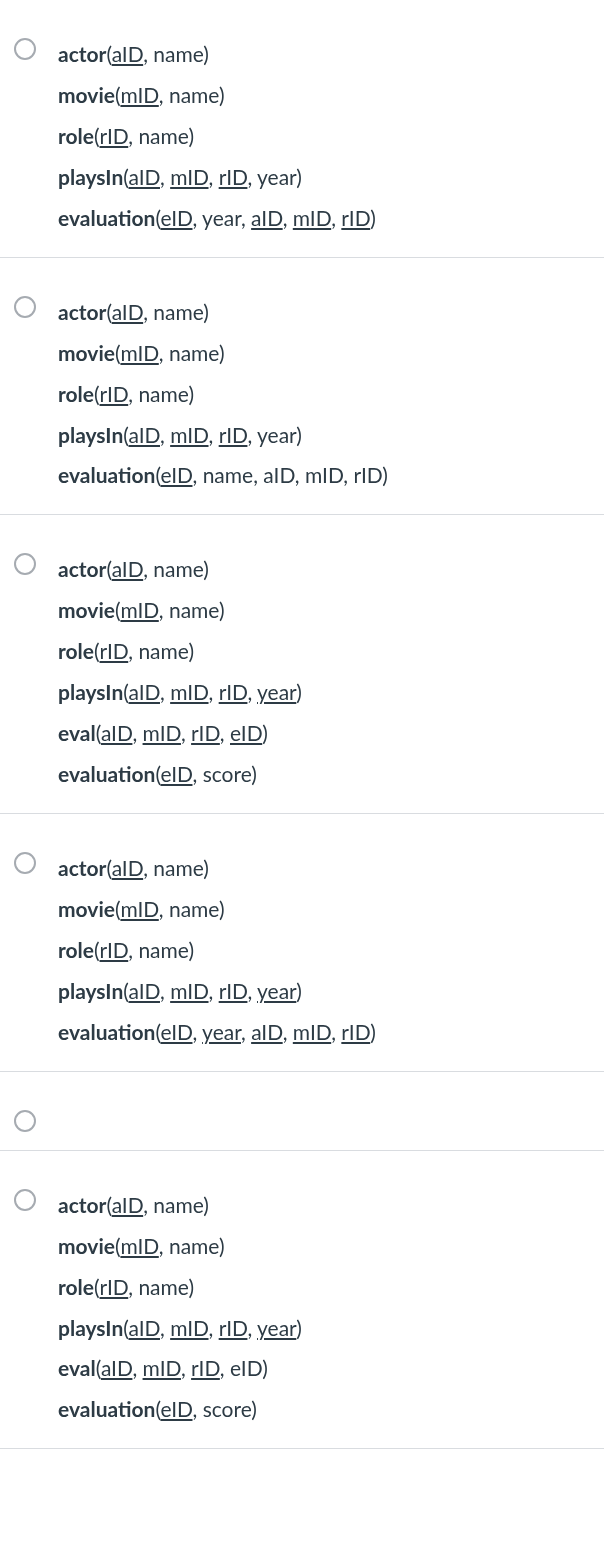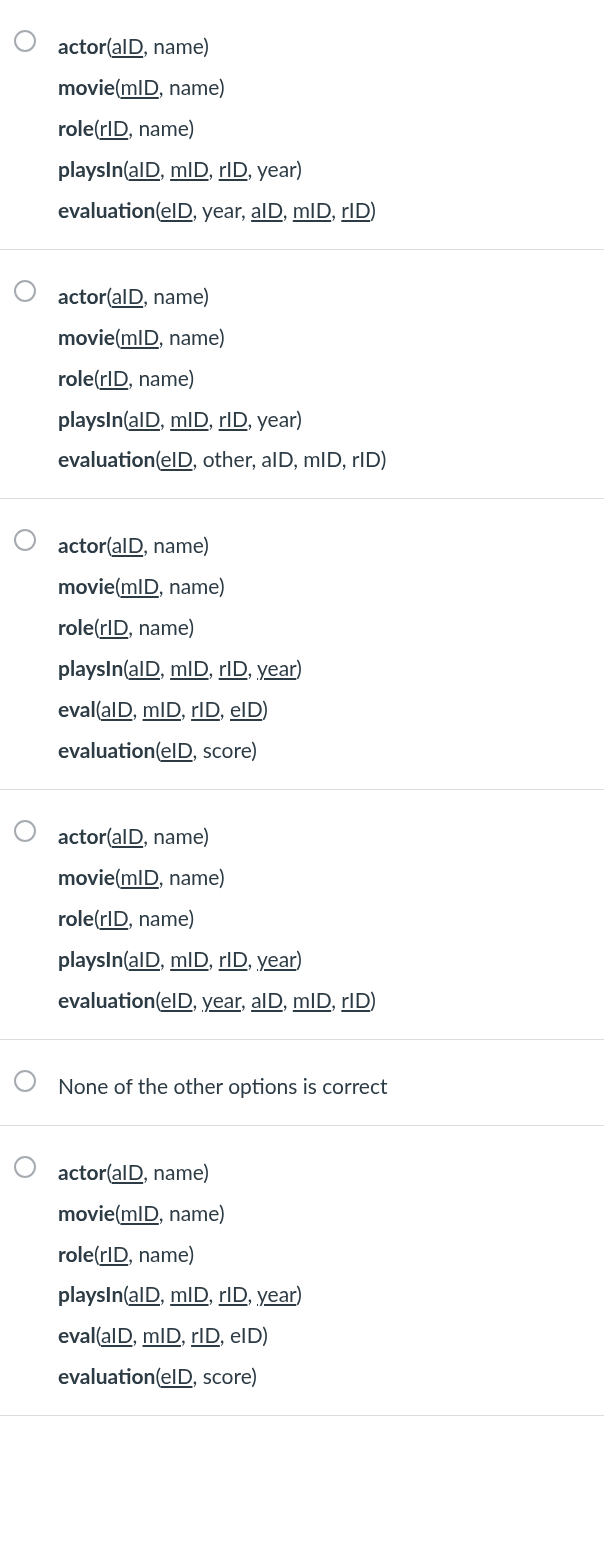--- a/index.html
+++ b/index.html
@@ -6,21 +6,21 @@
   body {
     font-family: "Lato", "Helvetica Neue", Arial, sans-serif;
     font-size: 21px;
     color: #2d3b45;
     background: #fff;
     width: 604px;
   }
   .option {
     display: flex;
     align-items: flex-start;
-    padding: 26px 14px 18px 14px;
+    padding: 34px 14px 18px 14px;
     border-bottom: 1px solid #d9dce0;
   }
   .radio {
     flex: 0 0 auto;
     width: 22px;
     height: 22px;
     border: 2px solid #a6abb1;
     border-radius: 50%;
     background: #fff;
     margin-top: 4px;
@@ -50,21 +50,21 @@
         <div class="line"><b>evaluation</b><span>(</span><span class="u">eID</span><span>, year, </span><span class="u">aID</span><span>, </span><span class="u">mID</span><span>, </span><span class="u">rID</span><span>)</span></div>
       </div>
     </div>
     <div class="option">
       <div class="radio"></div>
       <div class="content">
         <div class="line"><b>actor</b><span>(</span><span class="u">aID</span><span>, name)</span></div>
         <div class="line"><b>movie</b><span>(</span><span class="u">mID</span><span>, name)</span></div>
         <div class="line"><b>role</b><span>(</span><span class="u">rID</span><span>, name)</span></div>
         <div class="line"><b>playsIn</b><span>(</span><span class="u">aID</span><span>, </span><span class="u">mID</span><span>, </span><span class="u">rID</span><span>, year)</span></div>
-        <div class="line"><b>evaluation</b><span>(</span><span class="u">eID</span><span>, other, aID, mID, rID)</span></div>
+        <div class="line"><b>evaluation</b><span>(</span><span class="u">eID</span><span>, name, aID, mID, rID)</span></div>
       </div>
     </div>
     <div class="option">
       <div class="radio"></div>
       <div class="content">
         <div class="line"><b>actor</b><span>(</span><span class="u">aID</span><span>, name)</span></div>
         <div class="line"><b>movie</b><span>(</span><span class="u">mID</span><span>, name)</span></div>
         <div class="line"><b>role</b><span>(</span><span class="u">rID</span><span>, name)</span></div>
         <div class="line"><b>playsIn</b><span>(</span><span class="u">aID</span><span>, </span><span class="u">mID</span><span>, </span><span class="u">rID</span><span>, </span><span class="u">year</span><span>)</span></div>
         <div class="line"><b>eval</b><span>(</span><span class="u">aID</span><span>, </span><span class="u">mID</span><span>, </span><span class="u">rID</span><span>, </span><span class="u">eID</span><span>)</span></div>
@@ -76,23 +76,20 @@
       <div class="content">
         <div class="line"><b>actor</b><span>(</span><span class="u">aID</span><span>, name)</span></div>
         <div class="line"><b>movie</b><span>(</span><span class="u">mID</span><span>, name)</span></div>
         <div class="line"><b>role</b><span>(</span><span class="u">rID</span><span>, name)</span></div>
         <div class="line"><b>playsIn</b><span>(</span><span class="u">aID</span><span>, </span><span class="u">mID</span><span>, </span><span class="u">rID</span><span>, </span><span class="u">year</span><span>)</span></div>
         <div class="line"><b>evaluation</b><span>(</span><span class="u">eID</span><span>, </span><span class="u">year</span><span>, </span><span class="u">aID</span><span>, </span><span class="u">mID</span><span>, </span><span class="u">rID</span><span>)</span></div>
       </div>
     </div>
     <div class="option">
       <div class="radio"></div>
-      <div class="content">
-        <div class="line"><span>None of the other options is correct</span></div>
-      </div>
     </div>
     <div class="option">
       <div class="radio"></div>
       <div class="content">
         <div class="line"><b>actor</b><span>(</span><span class="u">aID</span><span>, name)</span></div>
         <div class="line"><b>movie</b><span>(</span><span class="u">mID</span><span>, name)</span></div>
         <div class="line"><b>role</b><span>(</span><span class="u">rID</span><span>, name)</span></div>
         <div class="line"><b>playsIn</b><span>(</span><span class="u">aID</span><span>, </span><span class="u">mID</span><span>, </span><span class="u">rID</span><span>, </span><span class="u">year</span><span>)</span></div>
         <div class="line"><b>eval</b><span>(</span><span class="u">aID</span><span>, </span><span class="u">mID</span><span>, </span><span class="u">rID</span><span>, eID)</span></div>
         <div class="line"><b>evaluation</b><span>(</span><span class="u">eID</span><span>, score)</span></div>

